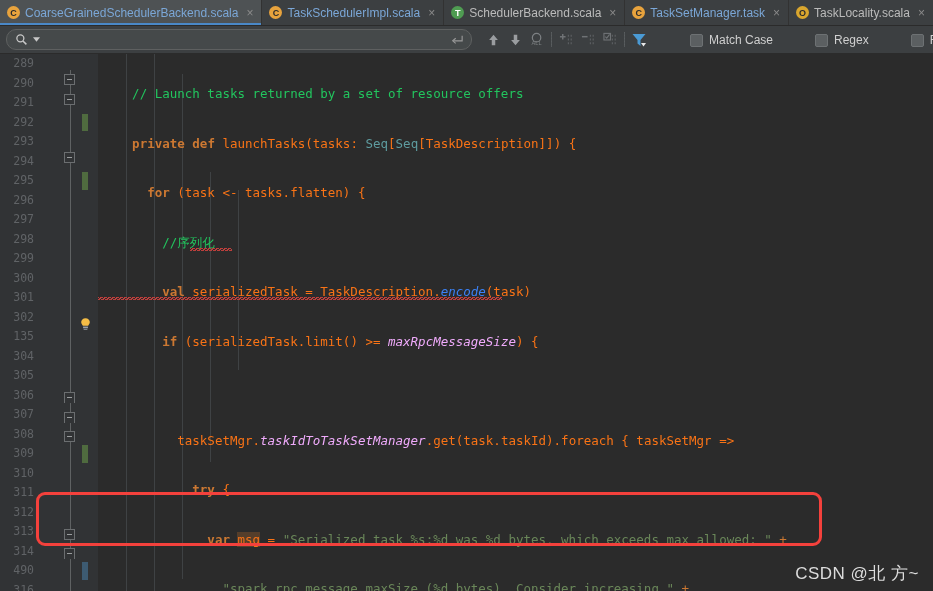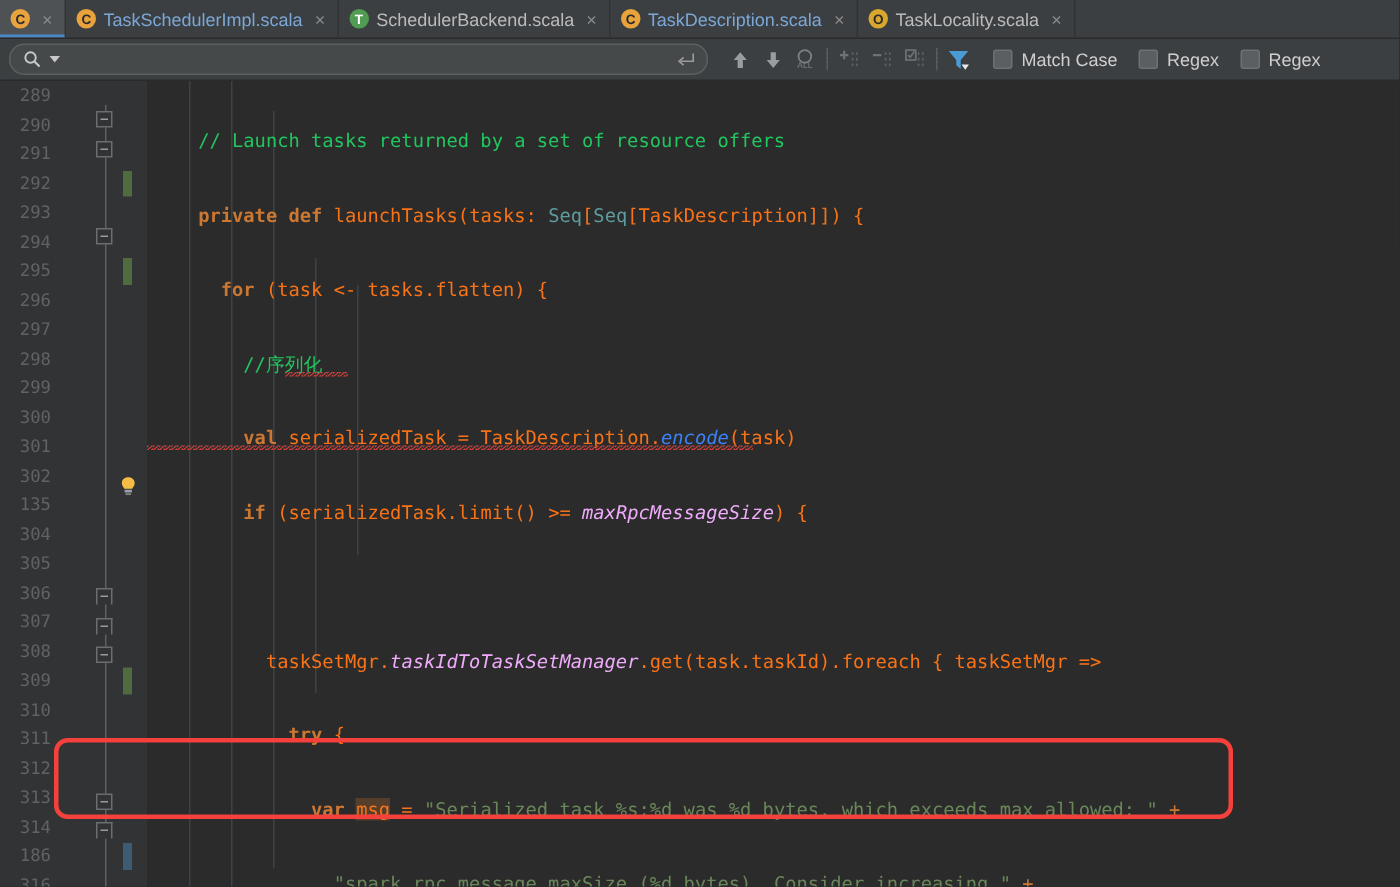--- a/index.html
+++ b/index.html
@@ -52,21 +52,21 @@
     flex:1;background:transparent;border:none;outline:none;color:#bbbbbb;
     font-family:"Liberation Sans",sans-serif;font-size:12px;padding:0;
   }
   .searchfield input::placeholder{color:#777777;}
   .sb-icon{width:16px;height:16px;display:flex;align-items:center;justify-content:center;flex:none;}
   .tbtn{width:22px;height:22px;display:flex;align-items:center;justify-content:center;flex:none;}
   .tsep{width:1px;height:15px;background:#55595b;margin:0 3px;flex:none;
         background-image:linear-gradient(to bottom,#5a5e60 50%,transparent 50%);
         background-size:1px 3px;}
   .cbgroup{display:flex;align-items:center;gap:14px;margin-left:12px;}
-  .cbox{display:flex;align-items:center;gap:6px;}
+  .cbox{display:flex;align-items:flex-end;gap:6px;margin-left:28px;}
   .cbox .box{
     width:11px;height:11px;background:#5b5f61;border:1px solid #6d7173;border-radius:2px;flex:none;
   }
   .cbox .lab{
     font-family:"Liberation Sans",sans-serif;font-size:12px;color:#cfcfcf;white-space:nowrap;
   }
 
   
   .editor{position:relative;height:539px;background:#2b2b2b;overflow:hidden;}
   .gutter{
@@ -133,35 +133,36 @@
     font-family:"Liberation Sans",sans-serif;font-size:17px;color:#dcdcdc;
     letter-spacing:.5px;
   }
 </style>
 </head>
 <body>
 
 <div class="tabbar">
   <div class="tab active blue">
     <span class="ficon c">C</span>
+    <span class="tlabel">CoarseGrainedSchedulerBackend.scala</span>
     <span class="tclose">×</span>
   </div>
   <div class="tab blue">
     <span class="ficon c">C</span>
     <span class="tlabel">TaskSchedulerImpl.scala</span>
     <span class="tclose">×</span>
   </div>
   <div class="tab">
     <span class="ficon t">T</span>
     <span class="tlabel">SchedulerBackend.scala</span>
     <span class="tclose">×</span>
   </div>
   <div class="tab blue">
     <span class="ficon c">C</span>
-    <span class="tlabel">TaskDescription.scala</span>
+    <span class="tlabel">TaskSetManager.task</span>
     <span class="tclose">×</span>
   </div>
   <div class="tab">
     <span class="ficon o">O</span>
     <span class="tlabel">TaskLocality.scala</span>
     <span class="tclose">×</span>
   </div>
 </div>
 
 <div class="searchbar">
@@ -270,21 +271,21 @@
         <div class="lnum">305</div>
         <div class="lnum">306</div>
         <div class="lnum">307</div>
         <div class="lnum">308</div>
         <div class="lnum">309</div>
         <div class="lnum">310</div>
         <div class="lnum">311</div>
         <div class="lnum">312</div>
         <div class="lnum">313</div>
         <div class="lnum">314</div>
-        <div class="lnum">186</div>
+        <div class="lnum">490</div>
         <div class="lnum">316</div>
       </div>
 
     <div class="foldrail">
       <div class="foldline" style="top:16px;height:523px;"></div>
       <div class="foldmark" style="top:20px;"></div>
       <div class="foldmark" style="top:40px;"></div>
       <div class="foldmark" style="top:98px;"></div>
       <div class="foldmark endtop" style="top:338px;"></div>
       <div class="foldmark endtop" style="top:358px;"></div>
@@ -379,13 +380,14 @@
 
 
 
 
 
 
   </div>
 
   <div class="annbox" style="left:36px;top:438px;width:780px;height:48px;"></div>
 
+  <div class="watermark">CSDN @北 方~</div>
 </div>
 
 </body></html>

